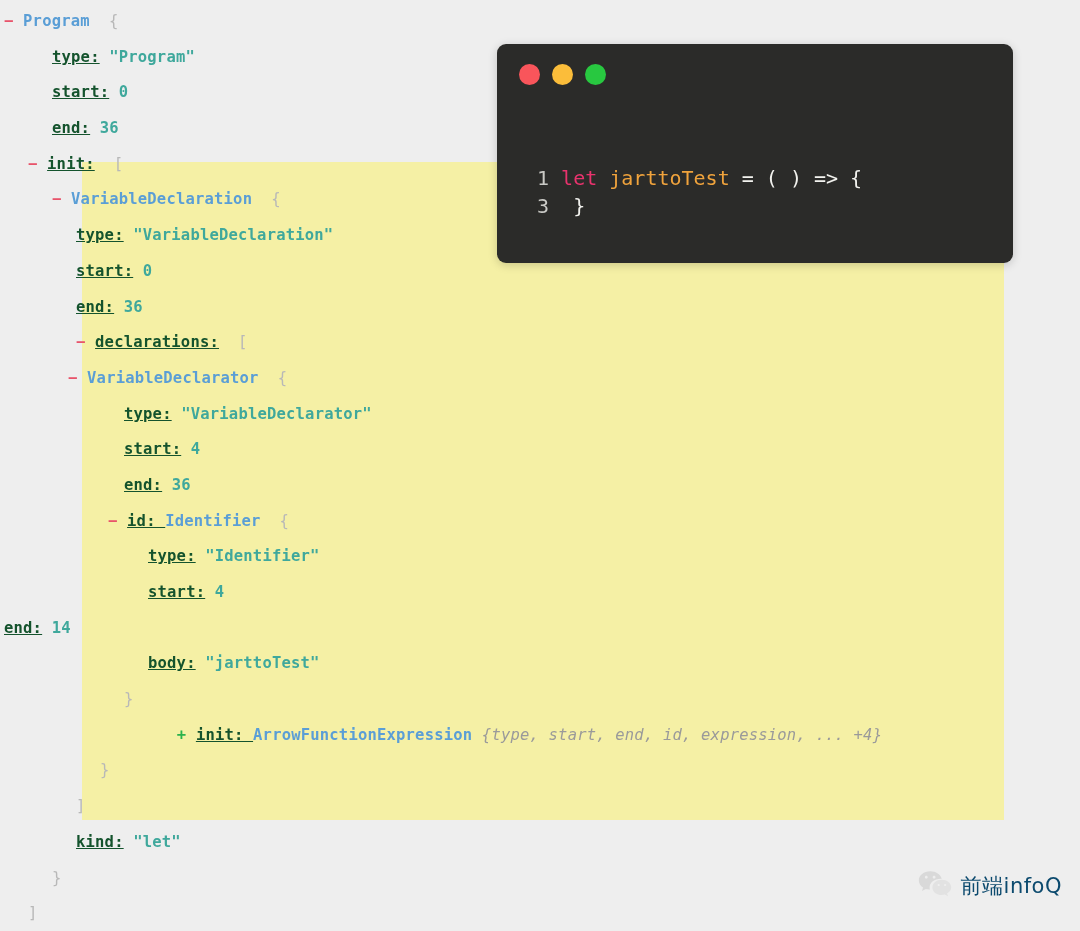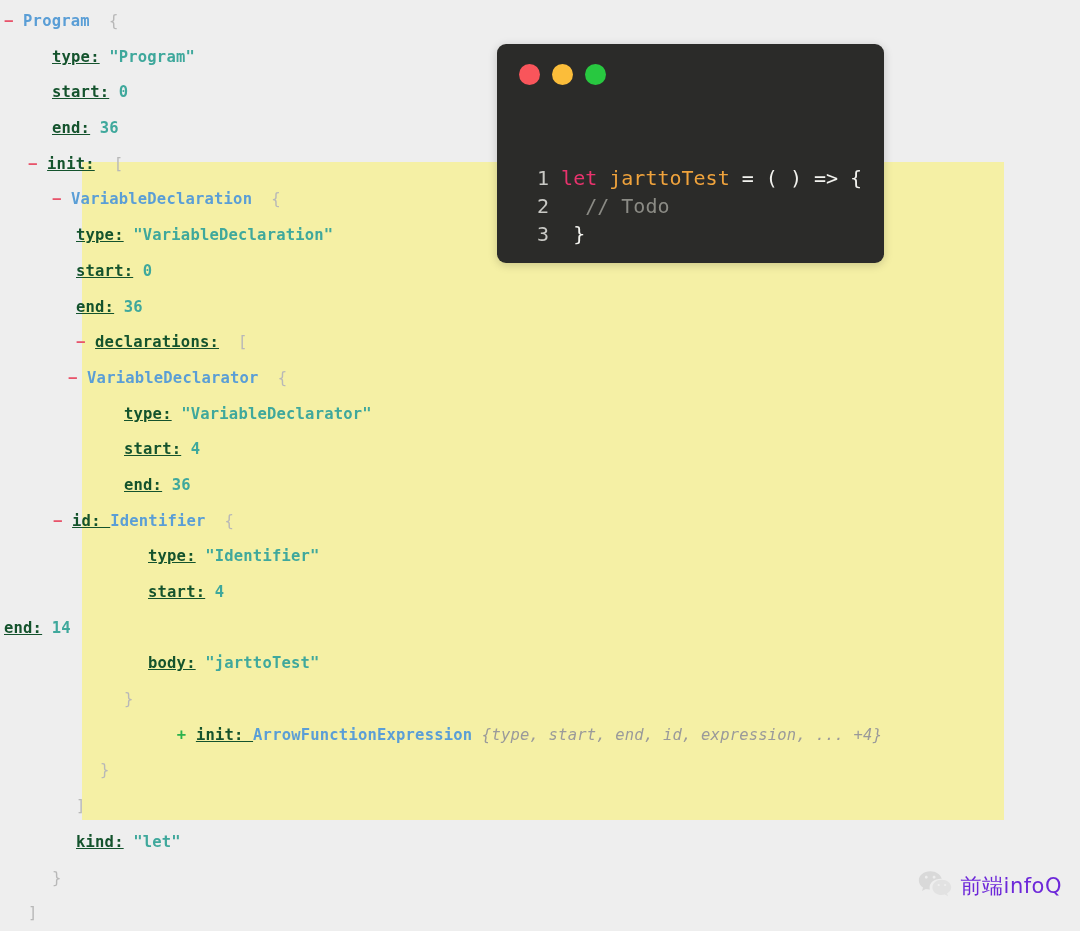--- a/index.html
+++ b/index.html
@@ -61,21 +61,21 @@
   .tk-string       { color: #3fa89c; font-weight: bold; }
   .tk-number       { color: #3fa89c; font-weight: bold; }
   .tk-punct        { color: #b8b8b8; }
   .tk-preview      { color: #9a9a9a; font-style: italic; }
 
   
   #code-card {
     position: absolute;
     left: 497px;
     top: 44px;
-    width: 387px;
+    width: 516px;
     height: 219px;
     background: #2b2b29;
     border-radius: 9px;
     z-index: 5;
     box-shadow: 0 2px 10px rgba(0,0,0,0.18);
     box-sizing: border-box;
   }
   .dots {
     position: absolute;
     left: 22px;
@@ -113,21 +113,21 @@
     position: absolute;
     right: 18px;
     bottom: 30px;
     display: flex;
     align-items: center;
     gap: 9px;
     z-index: 6;
     opacity: 1;
   }
   #watermark .wm-text {
-    color: #6d28d9;
+    color: #0c4a6e;
     font-size: 21px;
     font-family: "DejaVu Sans", "Liberation Sans", sans-serif;
     letter-spacing: 0.5px;
   }
 </style>
 </head>
 <body>
 
 <div id="ast-tree">
   <div class="highlight-band"></div>
@@ -139,42 +139,42 @@
       <div class="ast-line" style="padding-left: 28px;"><span class="tk-toggle-minus">− </span><span class="tk-key">init:</span><span class="tk-punct">  [</span></div>
       <div class="ast-line" style="padding-left: 52px;"><span class="tk-toggle-minus">− </span><span class="tk-node">VariableDeclaration</span><span class="tk-punct">  {</span></div>
       <div class="ast-line" style="padding-left: 76px;"><span class="tk-key">type:</span><span class="tk-string"> "VariableDeclaration"</span></div>
       <div class="ast-line" style="padding-left: 76px;"><span class="tk-key">start:</span><span class="tk-number"> 0</span></div>
       <div class="ast-line" style="padding-left: 76px;"><span class="tk-key">end:</span><span class="tk-number"> 36</span></div>
       <div class="ast-line" style="padding-left: 76px;"><span class="tk-toggle-minus">− </span><span class="tk-key">declarations:</span><span class="tk-punct">  [</span></div>
       <div class="ast-line" style="padding-left: 68px;"><span class="tk-toggle-minus">− </span><span class="tk-node">VariableDeclarator</span><span class="tk-punct">  {</span></div>
       <div class="ast-line" style="padding-left: 124px;"><span class="tk-key">type:</span><span class="tk-string"> "VariableDeclarator"</span></div>
       <div class="ast-line" style="padding-left: 124px;"><span class="tk-key">start:</span><span class="tk-number"> 4</span></div>
       <div class="ast-line" style="padding-left: 124px;"><span class="tk-key">end:</span><span class="tk-number"> 36</span></div>
-      <div class="ast-line" style="padding-left: 53px;"><span class="tk-toggle-minus">− </span><span class="tk-key">id: </span><span class="tk-node">Identifier</span><span class="tk-punct">  {</span></div>
+      <div class="ast-line" style="padding-left: 108px;"><span class="tk-toggle-minus">− </span><span class="tk-key">id: </span><span class="tk-node">Identifier</span><span class="tk-punct">  {</span></div>
       <div class="ast-line" style="padding-left: 148px;"><span class="tk-key">type:</span><span class="tk-string"> "Identifier"</span></div>
       <div class="ast-line" style="padding-left: 148px;"><span class="tk-key">start:</span><span class="tk-number"> 4</span></div>
       <div class="ast-line" style=""><span class="tk-key">end:</span><span class="tk-number"> 14</span></div>
       <div class="ast-line" style="padding-left: 148px;"><span class="tk-key">body:</span><span class="tk-string"> "jarttoTest"</span></div>
       <div class="ast-line" style="padding-left: 124px;"><span class="tk-punct">}</span></div>
       <div class="ast-line" style="padding-left: 124px; text-align: center;"><span class="tk-toggle-plus">+ </span><span class="tk-key">init: </span><span class="tk-node">ArrowFunctionExpression</span><span class="tk-preview"> {type, start, end, id, expression, ... +4}</span></div>
       <div class="ast-line" style="padding-left: 100px;"><span class="tk-punct">}</span></div>
       <div class="ast-line" style="padding-left: 76px;"><span class="tk-punct">]</span></div>
       <div class="ast-line" style="padding-left: 76px;"><span class="tk-key">kind:</span><span class="tk-string"> "let"</span></div>
       <div class="ast-line" style="padding-left: 52px;"><span class="tk-punct">}</span></div>
       <div class="ast-line" style="padding-left: 28px;"><span class="tk-punct">]</span></div>
     </div>
 </div>
 
 <div id="code-card">
   <div class="dots">
     <div class="dot red"></div>
     <div class="dot yellow"></div>
     <div class="dot green"></div>
   </div>
-  <div class="code-body" id="code-body"><div class="code-line"><span class="ln">1 </span><span class="c-kw">let</span><span class="c-fn"> jarttoTest</span><span class="c-plain"> = ( ) =&gt; {</span></div><div class="code-line"><span class="ln">2 </span><span class="c-comment">  // Todo</span></div><div class="code-line"><span class="ln">3 </span><span class="c-plain"> }</span></div></div>
+  <div class="code-body" id="code-body"><div class="code-line"><span class="ln">1 </span><span class="c-kw">let</span><span class="c-fn"> jarttoTest</span><span class="c-plain"> = ( ) =&gt; {</span></div><div class="code-line"><span class="ln">3 </span><span class="c-plain"> }</span></div></div>
 </div>
 
 <div id="watermark">
   <span>
     <svg width="34" height="27" viewBox="0 0 34 27" xmlns="http://www.w3.org/2000/svg">
       <path d="M12.2 1.2C5.9 1.2 0.8 5.3 0.8 10.4c0 2.9 1.7 5.5 4.3 7.2l-1.1 3.3 3.8-1.9c1.1 0.3 2.3 0.5 3.5 0.5h0.6c-0.2-0.7-0.3-1.4-0.3-2.1 0-4.8 4.9-8.7 11-8.7 0.4 0 0.7 0 1.1 0.1C22.7 4.5 18 1.2 12.2 1.2z M8.3 8.6c-0.8 0-1.4-0.6-1.4-1.4 0-0.8 0.6-1.4 1.4-1.4 0.8 0 1.4 0.6 1.4 1.4C9.7 8 9.1 8.6 8.3 8.6z M16.1 8.6c-0.8 0-1.4-0.6-1.4-1.4 0-0.8 0.6-1.4 1.4-1.4 0.8 0 1.4 0.6 1.4 1.4C17.5 8 16.9 8.6 16.1 8.6z" fill="#d9d9d9"></path>
       <path d="M33.2 17.4c0-4.2-4.2-7.6-9.4-7.6-5.2 0-9.4 3.4-9.4 7.6 0 4.2 4.2 7.6 9.4 7.6 1.1 0 2.1-0.1 3.1-0.4l3.1 1.6-0.9-2.7C31.3 22 33.2 19.9 33.2 17.4z M20.7 16.1c-0.6 0-1.1-0.5-1.1-1.1 0-0.6 0.5-1.1 1.1-1.1 0.6 0 1.1 0.5 1.1 1.1C21.9 15.6 21.4 16.1 20.7 16.1z M27.1 16.1c-0.6 0-1.1-0.5-1.1-1.1 0-0.6 0.5-1.1 1.1-1.1 0.6 0 1.1 0.5 1.1 1.1C28.2 15.6 27.7 16.1 27.1 16.1z" fill="#e2e2e2"></path>
     </svg>
   </span>
   <span class="wm-text">前端infoQ</span>

